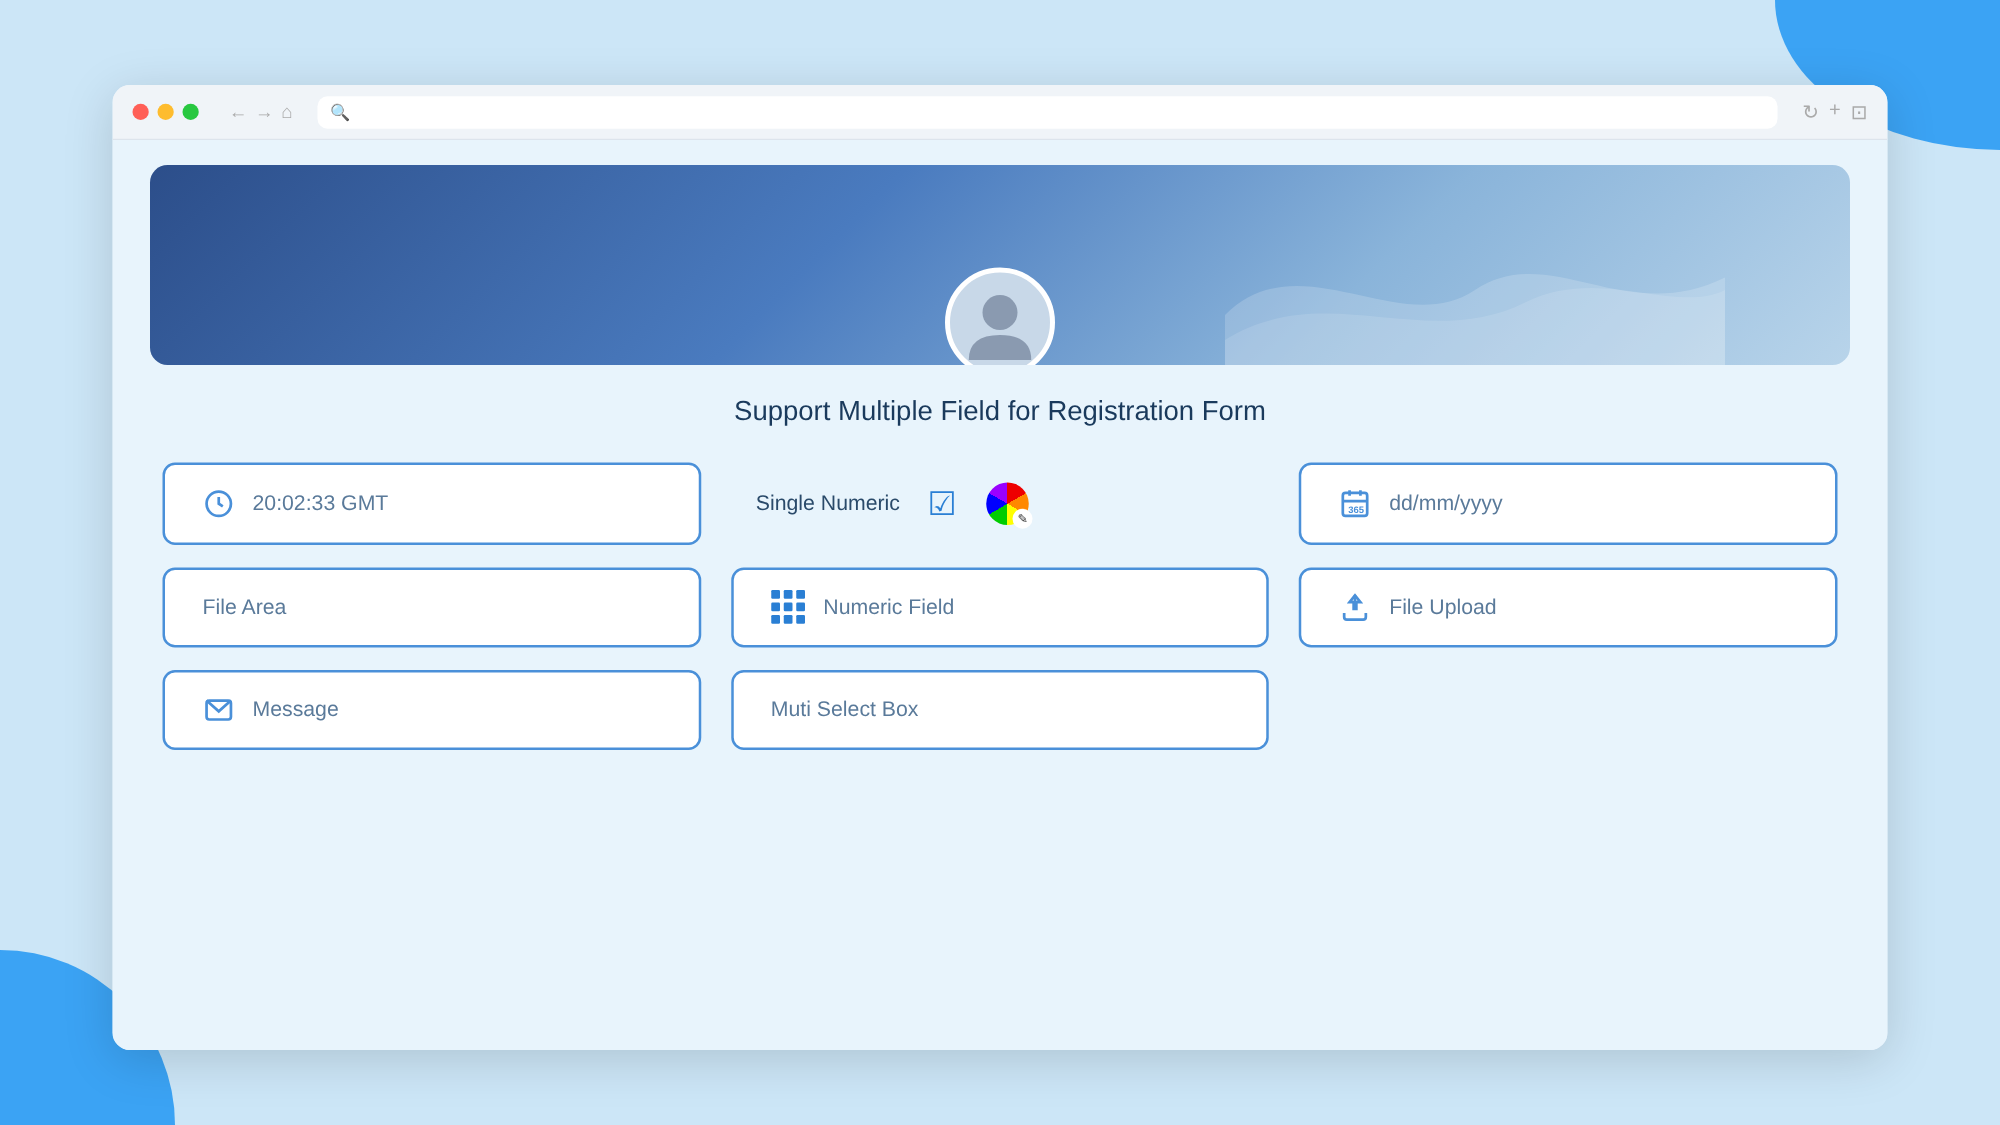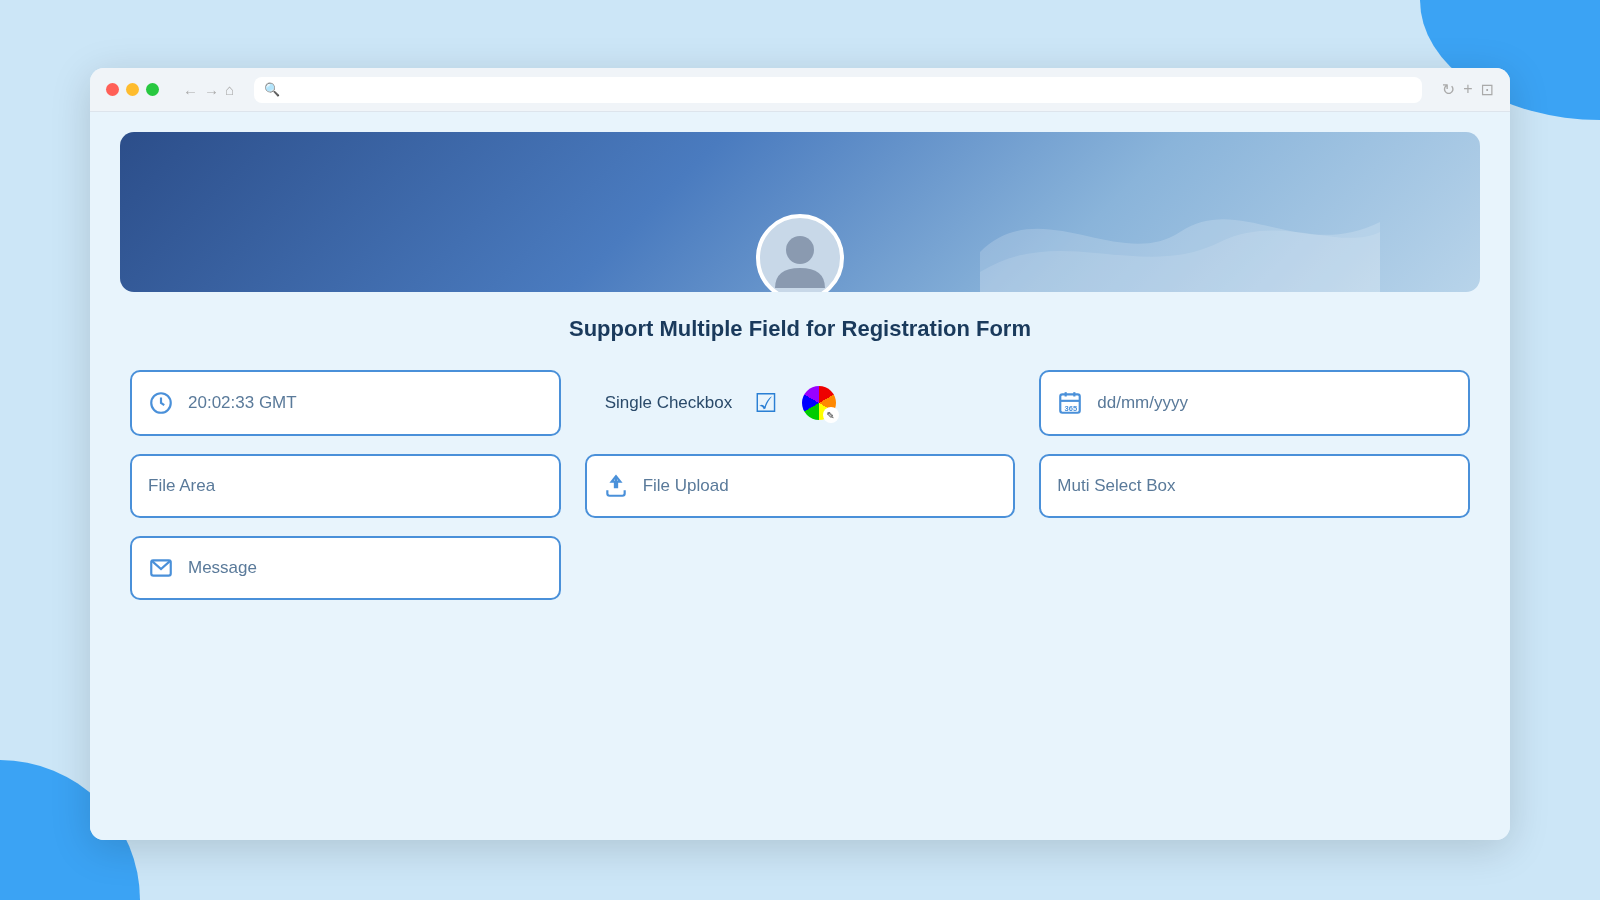--- a/index.html
+++ b/index.html
@@ -141,39 +141,39 @@
       display: flex;
       align-items: center;
       justify-content: center;
       overflow: hidden;
     }
 
     
     .page-title {
       text-align: center;
       font-size: 22px;
-      font-weight: 700;
+      font-weight: 400;
       color: #1a3a5c;
       margin-bottom: 28px;
       margin-top: 18px;
     }
 
     
     .fields-grid {
       display: grid;
       grid-template-columns: repeat(3, 1fr);
       gap: 18px 24px;
       padding: 0 10px;
     }
 
     .field-item {
       background: white;
       border: 2px solid #4a90d9;
       border-radius: 10px;
-      padding: 16px 16px;
+      padding: 16px 30px;
       display: flex;
       align-items: center;
       gap: 14px;
       cursor: pointer;
       transition: box-shadow 0.2s;
       min-height: 64px;
     }
 
     .field-icon {
       color: #4a90d9;
@@ -315,21 +315,21 @@
           <svg class="icon-svg" viewBox="0 0 24 24">
               <circle cx="12" cy="12" r="9"></circle>
               <polyline points="12,7 12,12 15,14"></polyline>
             </svg>
         </div>
         <span class="field-label">20:02:33 GMT</span>
       </div>
 
 
       <div class="field-item-plain">
-        <span class="field-label-dark">Single Checkbox</span>
+        <span class="field-label-dark">Single Numeric</span>
         <span class="checkbox-icon" style="margin-left:8px;">☑</span>
 
         <div style="margin-left:10px; width:34px; height:34px; border-radius:50%; background:conic-gradient(#e00 0deg 60deg, #f80 60deg 120deg, #ff0 120deg 180deg, #0c0 180deg 240deg, #00f 240deg 300deg, #90f 300deg 360deg); position:relative; flex-shrink:0;">
           <div style="position:absolute;bottom:-3px;right:-3px;background:white;border-radius:50%;width:16px;height:16px;display:flex;align-items:center;justify-content:center;font-size:10px;color:#333;">✎</div>
         </div>
       </div>
 
       <div class="field-item">
         <div class="field-icon">
           <svg class="icon-svg" viewBox="0 0 24 24">
@@ -343,41 +343,55 @@
         <span class="field-label">dd/mm/yyyy</span>
       </div>
 
       <div class="field-item">
         <span class="field-label">File Area</span>
       </div>
 
 
 
 
+      <div class="field-item">
+        <div class="dots-icon">
+          <div class="dot"></div>
+            <div class="dot"></div>
+            <div class="dot"></div>
+          <div class="dot"></div>
+            <div class="dot"></div>
+            <div class="dot"></div>
+          <div class="dot"></div>
+            <div class="dot"></div>
+            <div class="dot"></div>
+        </div>
+        <span class="field-label">Numeric Field</span>
+      </div>
 
       <div class="field-item">
         <div class="field-icon">
           <svg class="icon-svg" viewBox="0 0 24 24">
             <path d="M12 3l-4 5h3v5h2V8h3z"></path>
             <path d="M20 16v3a2 2 0 01-2 2H6a2 2 0 01-2-2v-3"></path>
             <line x1="12" y1="3" x2="12" y2="13"></line>
           </svg>
         </div>
         <span class="field-label">File Upload</span>
       </div>
 
       <div class="field-item">
-        <span class="field-label">Muti Select Box</span>
-      </div>
-
-      <div class="field-item">
         <div class="field-icon">
           <svg class="icon-svg" viewBox="0 0 24 24">
             <rect x="3" y="5" width="18" height="14" rx="2"></rect>
             <polyline points="3,5 12,13 21,5"></polyline>
           </svg>
         </div>
         <span class="field-label">Message</span>
       </div>
 
+      <div class="field-item">
+        <span class="field-label">Muti Select Box</span>
+      </div>
+
     </div>
   </div>
 </div>
 
 </body></html>

